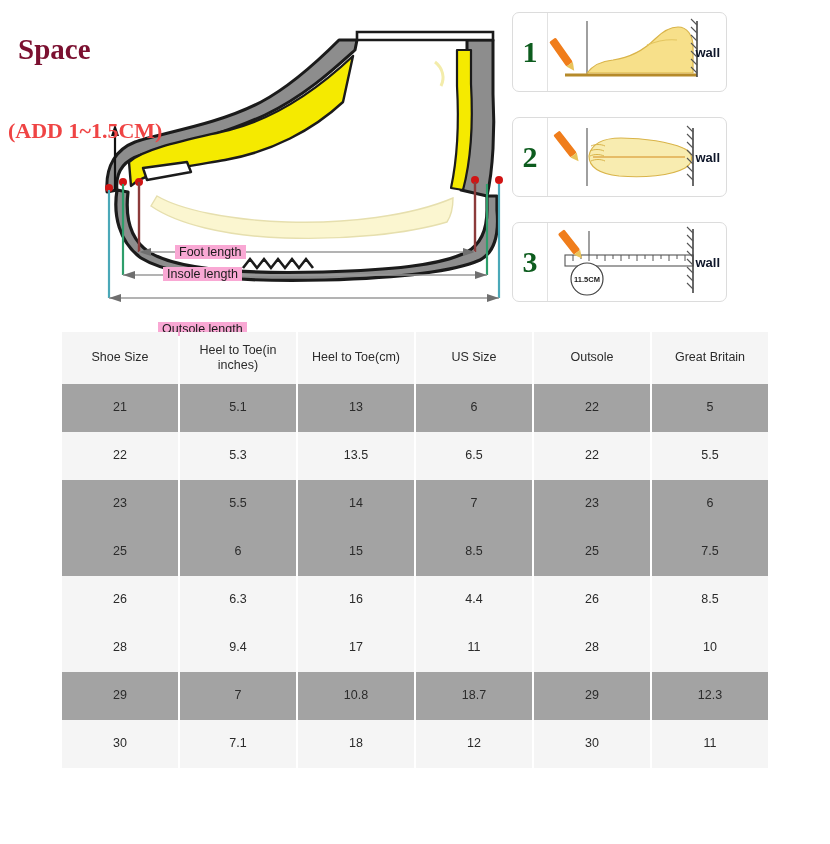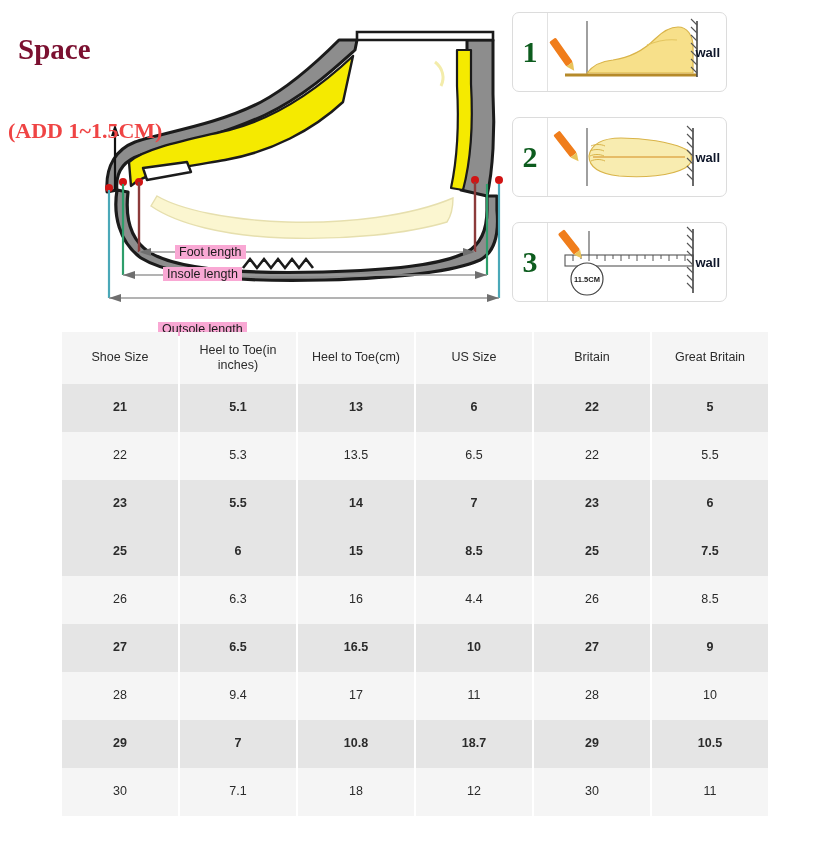--- a/index.html
+++ b/index.html
@@ -120,21 +120,21 @@
     vertical-align: middle;
     font-family: "Liberation Sans", sans-serif;
     font-size: 12.5px;
     font-weight: normal;
     color: #2b2b2b;
     padding: 2px 3px;
     line-height: 1.22;
     border: none;
   }
   #size-table thead th { background: #f5f5f5; height: 48px; }
-  #size-table tbody tr.odd  td { background: #e5e5e5; font-weight: bold; }
+  #size-table tbody tr.odd  td { background: #a3a3a3; }
   #size-table tbody tr.even td { background: #f5f5f5; }
   #size-table col.c0 { width: 116px; }
   #size-table col.cx { width: 116px; }
 </style>
 </head>
 <body>
 
 <div id="diagram-area">
 
   <div id="shoe-diagram">
@@ -323,21 +323,21 @@
       <col class="cx">
       <col class="cx">
       <col class="cx">
   </colgroup>
   <thead>
     <tr>
       <th>Shoe Size</th>
       <th>Heel to Toe(in inches)</th>
       <th>Heel to Toe(cm)</th>
       <th>US Size</th>
-      <th>Britain</th>
+      <th>Outsole</th>
       <th>Great Britain</th>
     </tr>
   </thead>
   <tbody id="table-body">
       <tr class="odd">
         <td>21</td>
         <td>5.1</td>
         <td>13</td>
         <td>6</td>
         <td>22</td>
@@ -368,43 +368,35 @@
         <td>7.5</td>
       </tr>
       <tr class="even">
         <td>26</td>
         <td>6.3</td>
         <td>16</td>
         <td>4.4</td>
         <td>26</td>
         <td>8.5</td>
       </tr>
-      <tr class="odd">
-        <td>27</td>
-        <td>6.5</td>
-        <td>16.5</td>
-        <td>10</td>
-        <td>27</td>
-        <td>9</td>
-      </tr>
       <tr class="even">
         <td>28</td>
         <td>9.4</td>
         <td>17</td>
         <td>11</td>
         <td>28</td>
         <td>10</td>
       </tr>
       <tr class="odd">
         <td>29</td>
         <td>7</td>
         <td>10.8</td>
         <td>18.7</td>
         <td>29</td>
-        <td>10.5</td>
+        <td>12.3</td>
       </tr>
       <tr class="even">
         <td>30</td>
         <td>7.1</td>
         <td>18</td>
         <td>12</td>
         <td>30</td>
         <td>11</td>
       </tr>
     </tbody>

